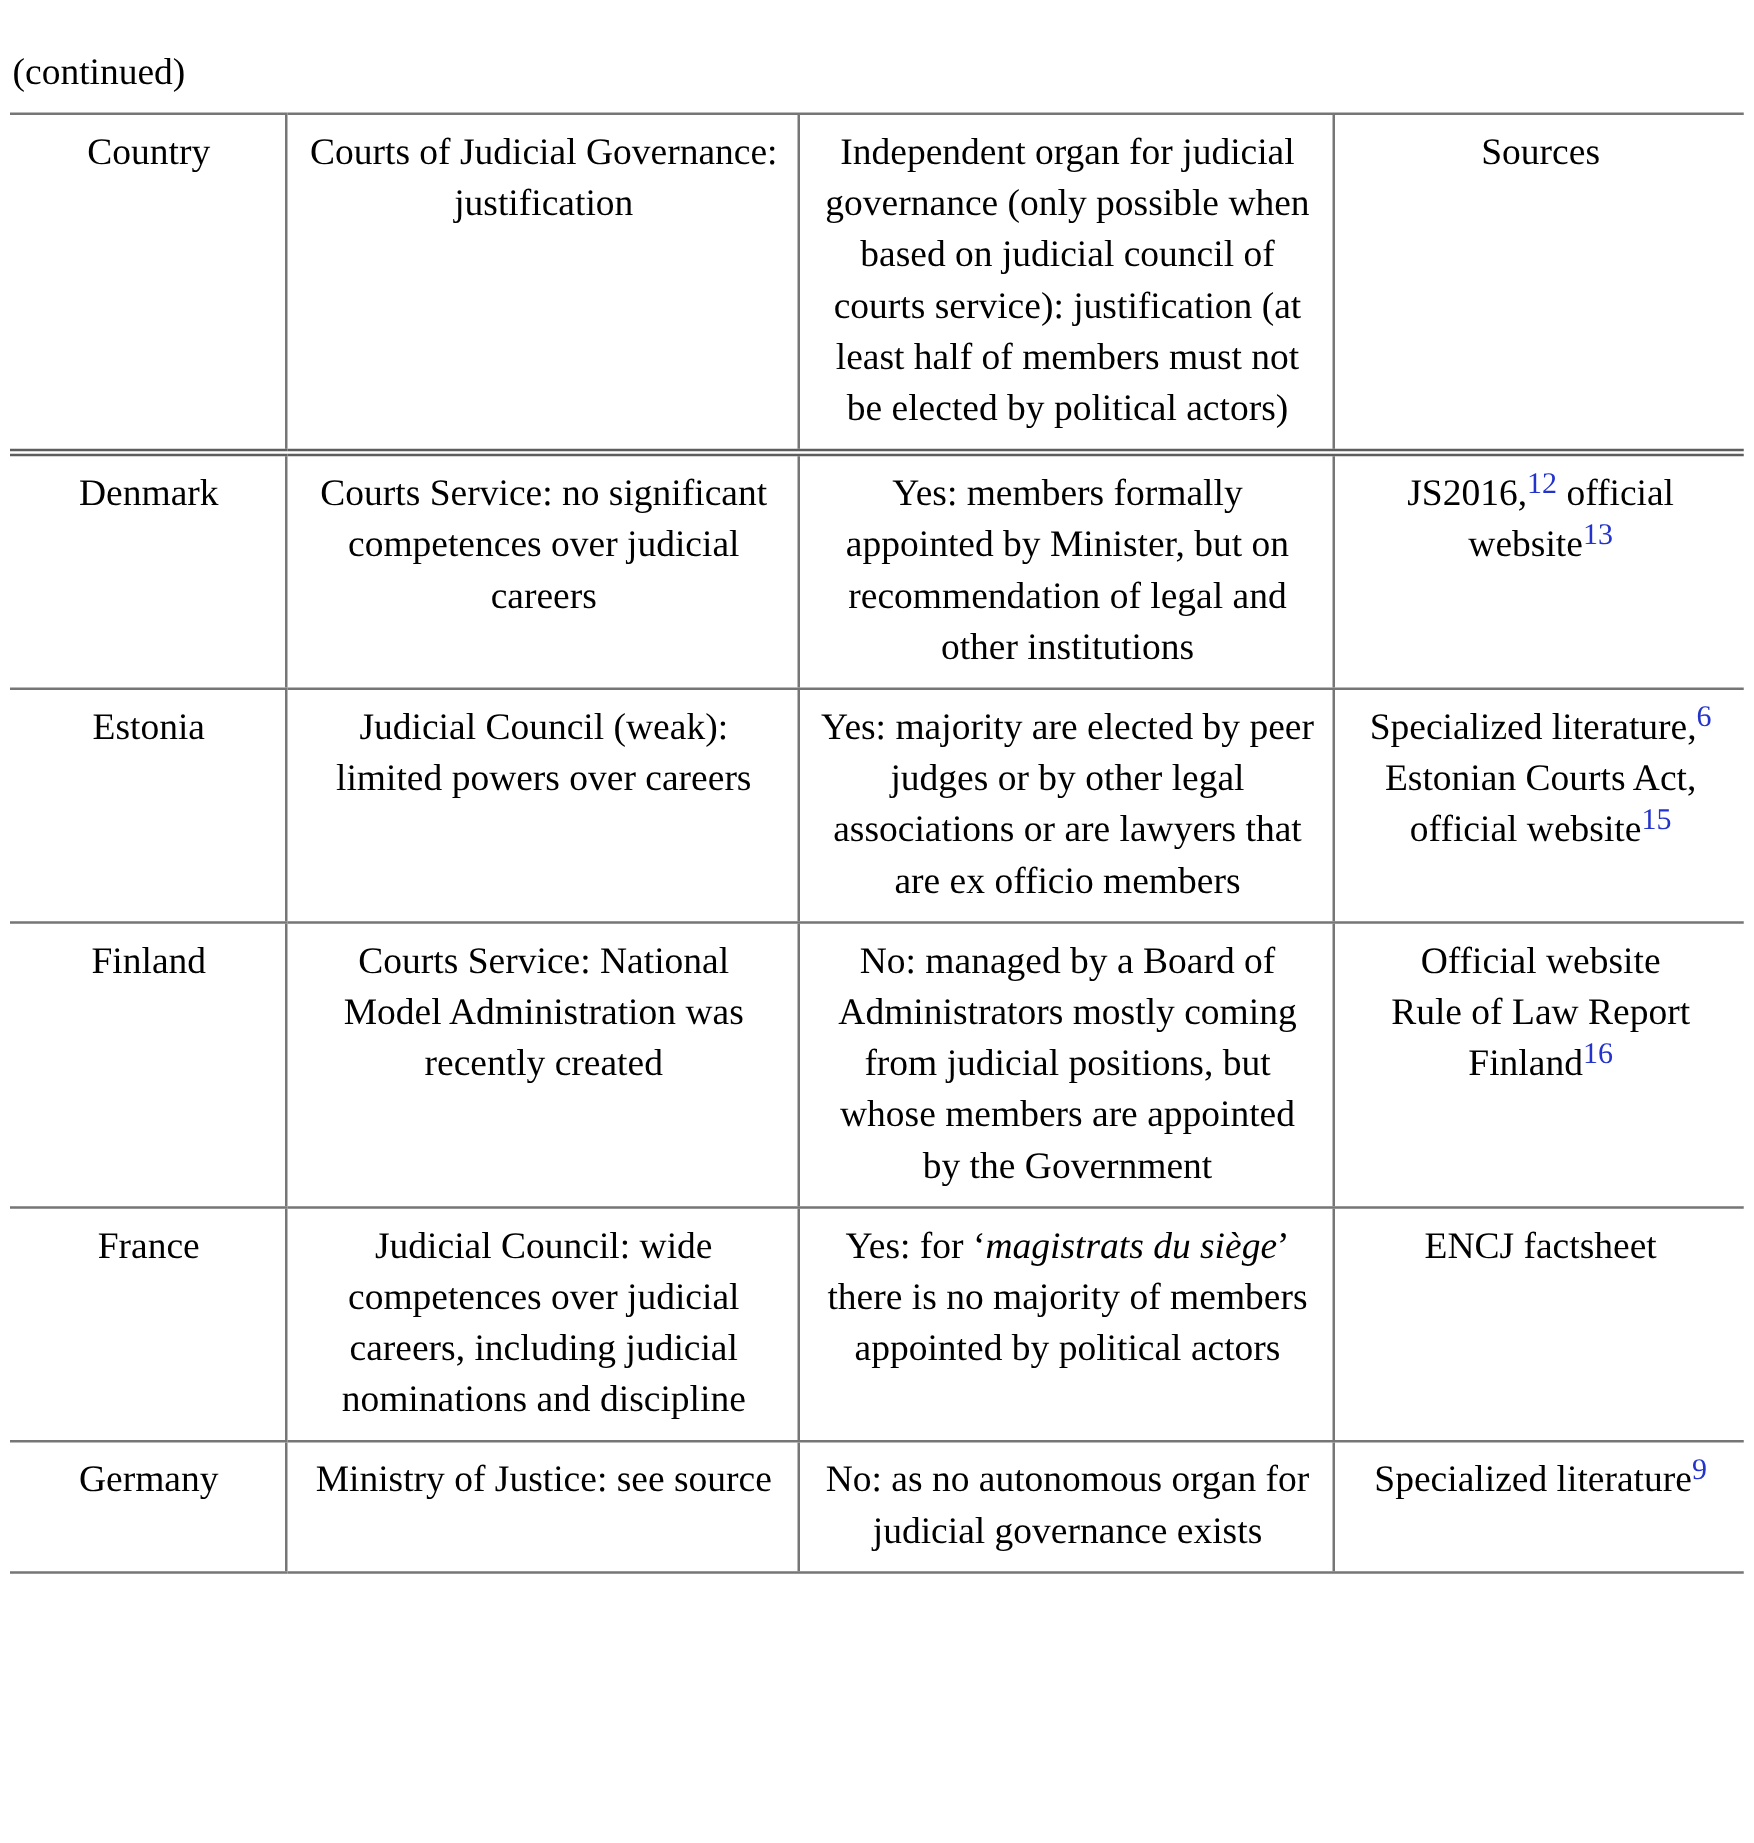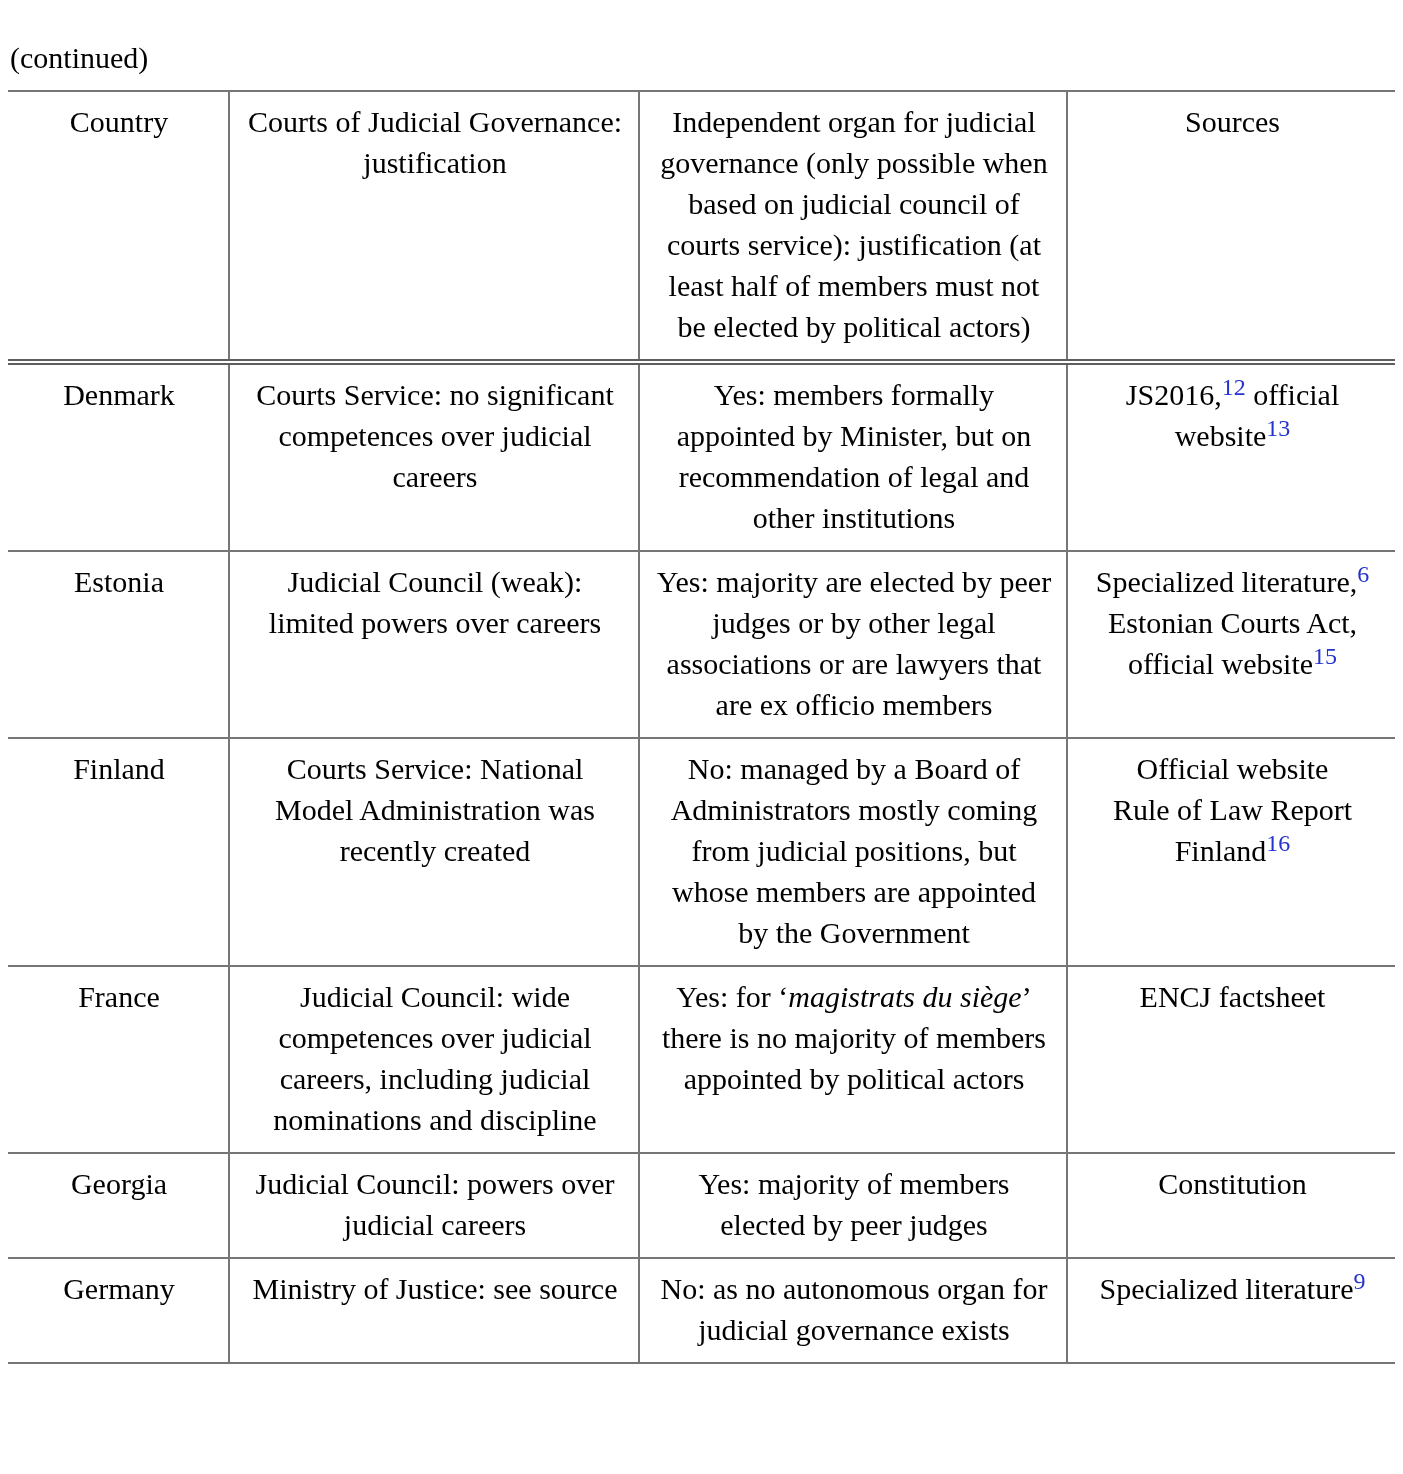--- a/index.html
+++ b/index.html
@@ -92,26 +92,20 @@
           <td>No: managed by a Board of Administrators mostly coming from judicial positions, but whose members are appointed by the Government</td>
           <td><span>Official website</span><br><span>Rule of Law Report Finland</span><sup class="fnref">16</sup></td>
         </tr>
         <tr>
           <td>France</td>
           <td>Judicial Council: wide competences over judicial careers, including judicial nominations and discipline</td>
           <td><span>Yes: for ‘</span><em>magistrats du siège</em><span>’ there is no majority of members appointed by political actors</span></td>
           <td>ENCJ factsheet</td>
         </tr>
         <tr>
-          <td>Georgia</td>
-          <td>Judicial Council: powers over judicial careers</td>
-          <td>Yes: majority of members elected by peer judges</td>
-          <td>Constitution</td>
-        </tr>
-        <tr>
           <td>Germany</td>
           <td>Ministry of Justice: see source</td>
           <td>No: as no autonomous organ for judicial governance exists</td>
           <td><span>Specialized literature</span><sup class="fnref">9</sup></td>
         </tr>
       </tbody>
   </table>
 </div>
 
 </body></html>

